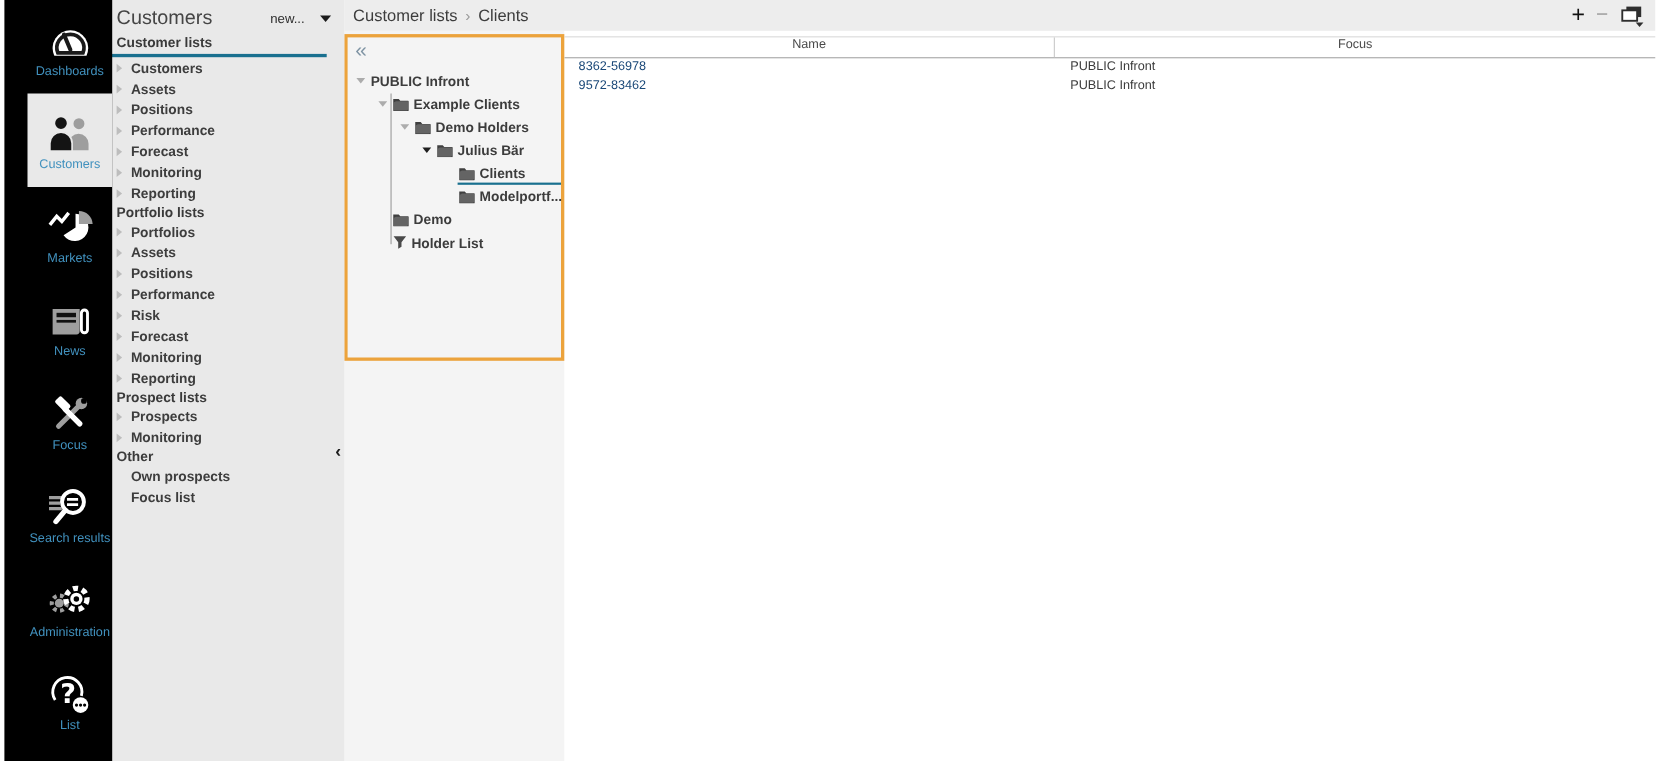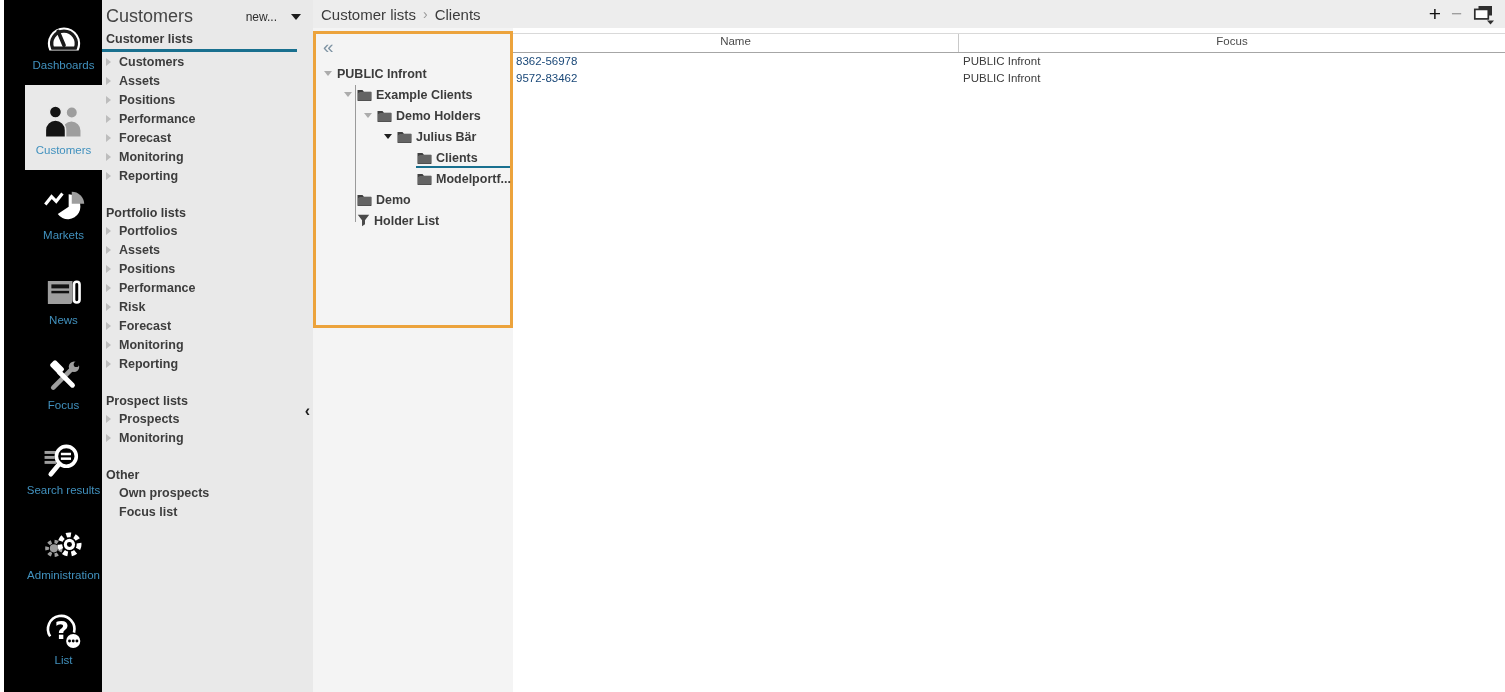--- a/index.html
+++ b/index.html
@@ -14,21 +14,21 @@
   .rail-icon svg { display:block; }
   .rail-label { font-size:11.5px; color:#4191BE; margin-top:2px; }
 
   
   #sidebar { position:absolute; left:98px; top:0; width:215px; height:692px; background:#E9E9E9; z-index:4; }
   .sb-header { display:flex; align-items:center; justify-content:space-between; padding:6px 12px 2px 8px; }
   .sb-title { font-size:18px; color:#454545; }
   .new-btn { display:flex; align-items:center; gap:14px; font-size:12px; color:#2e2e2e; background:none; border:none; cursor:pointer; font-family:inherit; }
   .caret-down { width:0; height:0; border-left:5px solid transparent; border-right:5px solid transparent; border-top:6px solid #1c1c1c; }
   #sb-sections { padding-left:8px; margin-top:2px; }
-  .sb-heading { font-size:12.5px; font-weight:700; color:#3A3A3A; margin-top:20px; height:16px; line-height:16px; }
+  .sb-heading { font-size:12.5px; font-weight:700; color:#3A3A3A; height:16px; line-height:16px; }
   .sb-section.first .sb-heading { margin-top:0; margin-left:-8px; padding-left:8px; margin-right:16px; border-bottom:3px solid #19708F; padding-bottom:2px; height:auto; }
   .sb-item { height:19px; display:flex; align-items:center; cursor:pointer; }
   .sb-arrow { width:13px; display:flex; align-items:center; }
   .sb-arrow .tri-right { width:0; height:0; border-top:4px solid transparent; border-bottom:4px solid transparent; border-left:5px solid #BDBDBD; }
   .sb-item-label { font-size:12.5px; font-weight:600; color:#3D3D3D; }
   #sb-collapse { position:absolute; right:1px; top:402px; font-size:16px; font-weight:700; color:#1b1b1b; cursor:pointer; line-height:18px; padding:0 2px; }
 
   
   #topbar { position:absolute; left:313px; top:0; right:0; height:28px; background:#EDEDED; display:flex; align-items:center; justify-content:space-between; z-index:3; }
   .breadcrumb { display:flex; align-items:center; padding-left:8px; font-size:15px; color:#3C3C3C; }
@@ -53,21 +53,21 @@
   .node-label { font-size:12.5px; font-weight:600; color:#3C3C3C; white-space:nowrap; }
   .node.selected::after { content:""; position:absolute; left:100px; right:0; bottom:0; height:2px; background:#19708F; }
   .d0 { padding-left:8px; } .d1 { padding-left:28px; } .d2 { padding-left:48px; } .d3 { padding-left:68px; } .d4 { padding-left:88px; }
 
   
   #main { position:absolute; left:513px; top:28px; right:0; bottom:0; background:#fff; }
   .thead { margin-top:5px; height:20px; display:flex; border-top:1px solid #D9D9D9; border-bottom:1px solid #A6A6A6; }
   .th { font-size:11.5px; color:#4A4A4A; text-align:center; line-height:14px; cursor:pointer; }
   .th-name { width:445px; }
   .th-zone { flex:1; border-left:1px solid #C9C9C9; }
-  .trow { height:17px; display:flex; align-items:center; cursor:pointer; }
+  .trow { height:17px; display:flex; align-items:center; cursor:pointer;padding-left:10px; }
   .cell { font-size:11.5px; line-height:17px; white-space:nowrap; }
   .cell-name { width:445px; padding-left:3px; color:#1A4878; }
   .cell-zone { flex:1; padding-left:5px; color:#3C3C3C; }
 </style>
 </head>
 <body>
 
 <div id="rail">
     <div class="rail-item">
       <span class="rail-icon">

